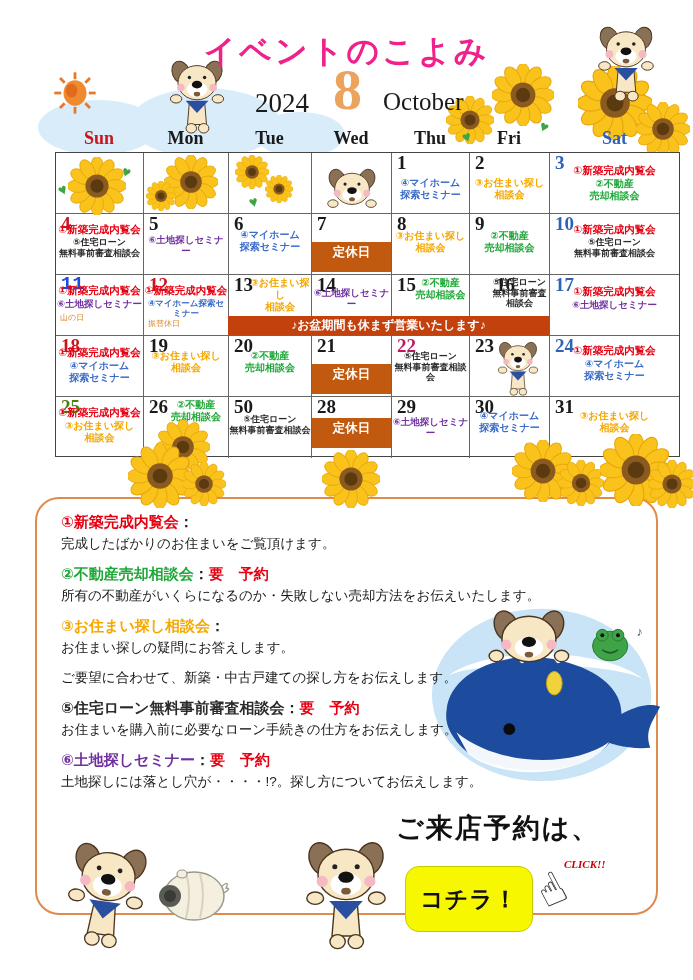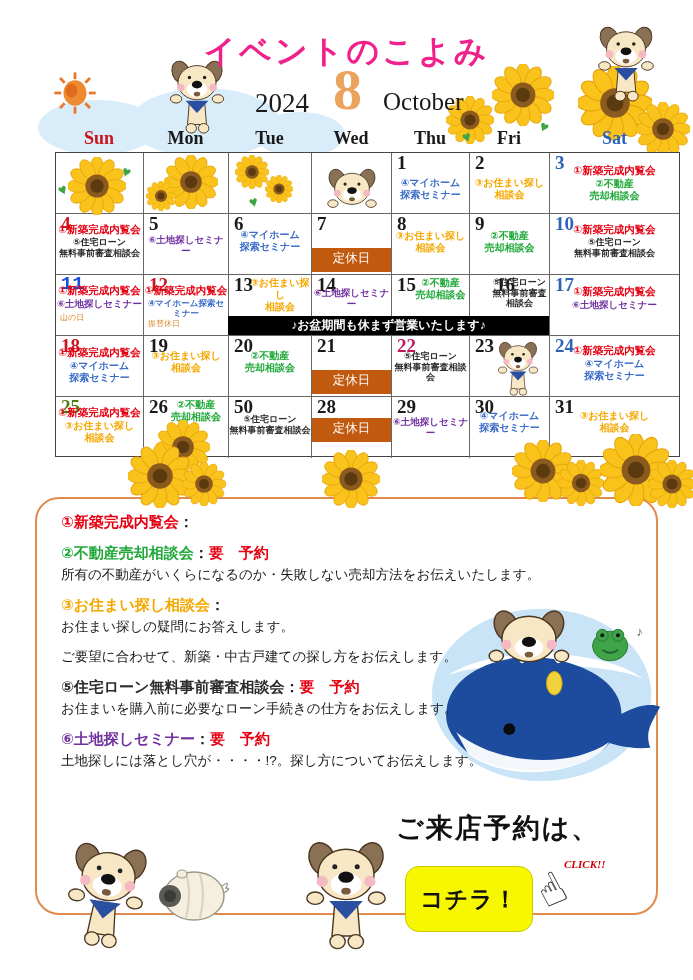--- a/index.html
+++ b/index.html
@@ -31,25 +31,25 @@
   .dnum{position:absolute;top:0px;left:5px;font-family:"Liberation Serif","DejaVu Serif",serif;
     font-size:19px;font-weight:bold;line-height:1.05;z-index:2;}
   .evs{position:relative;text-align:center;font-weight:bold;line-height:1.18;z-index:2;}
   .ev{font-size:10px;margin-bottom:2px;}
   .ev.e1{font-size:10.5px;}
   .ev.e5{font-size:9px;}
   .ev.e4s{font-size:8.5px;margin-bottom:0;}
   .ev.e6{font-size:9.5px;}
   .note{font-size:8px;color:#D9862A;text-align:left;padding-left:4px;position:relative;z-index:2;}
   .side .evs{margin-left:20px;}
-  .closed{position:absolute;left:0;right:0;height:24px;background:#C1590F;color:#fff;
-    font-size:12.5px;font-weight:normal;text-align:center;line-height:20px;z-index:2;}
+  .closed{position:absolute;left:0;right:0;height:30px;background:#C1590F;color:#fff;
+    font-size:12.5px;font-weight:bold;text-align:center;line-height:20px;z-index:2;}
   .closed.bottom{bottom:2px;}
   .closed.mid{top:21px;}
-  .obon{position:absolute;left:228px;top:316px;width:321px;height:19px;background:#000000;
+  .obon{position:absolute;left:228px;top:316px;width:321px;height:19px;background:#c2410c;
     color:#fff;font-size:12px;font-weight:bold;text-align:center;line-height:19px;z-index:3;}
   
   .legend{position:absolute;left:35px;top:497px;width:623px;height:418px;background:#fff;
     border:2.5px solid #E08A4E;border-radius:24px;box-sizing:border-box;z-index:1;}
   .legend-entries{position:absolute;left:24px;top:14px;width:560px;z-index:2;}
   .lg-entry{margin-bottom:12px;}
   .lg-head{font-size:15px;font-weight:bold;margin-bottom:3px;}
   .lg-colon{color:#222;}
   .lg-reserve{color:#E60012;}
   .lg-desc{font-size:13.5px;color:#1a1a1a;}
@@ -421,20 +421,21 @@
       <use href="#sunflower"></use>
     </svg>
   <svg class="deco" style="left:648px;top:460px;width:48px;height:48px;z-index:4;">
       <use href="#sunflower"></use>
     </svg>
 
   <div class="legend">
     <div class="legend-entries">
         <div class="lg-entry">
           <div class="lg-head"><span style="color: rgb(230, 0, 18);">①新築完成内覧会</span><span class="lg-colon">：</span></div>
+          <div class="lg-desc">完成したばかりのお住まいをご覧頂けます。</div>
         </div>
         <div class="lg-entry">
           <div class="lg-head"><span style="color: rgb(31, 168, 56);">②不動産売却相談会</span><span class="lg-colon">：</span><span class="lg-reserve">要　予約</span></div>
           <div class="lg-desc">所有の不動産がいくらになるのか・失敗しない売却方法をお伝えいたします。</div>
         </div>
         <div class="lg-entry">
           <div class="lg-head"><span style="color: rgb(245, 168, 0);">③お住まい探し相談会</span><span class="lg-colon">：</span></div>
           <div class="lg-desc">お住まい探しの疑問にお答えします。</div>
         </div>
         <div class="lg-entry">

